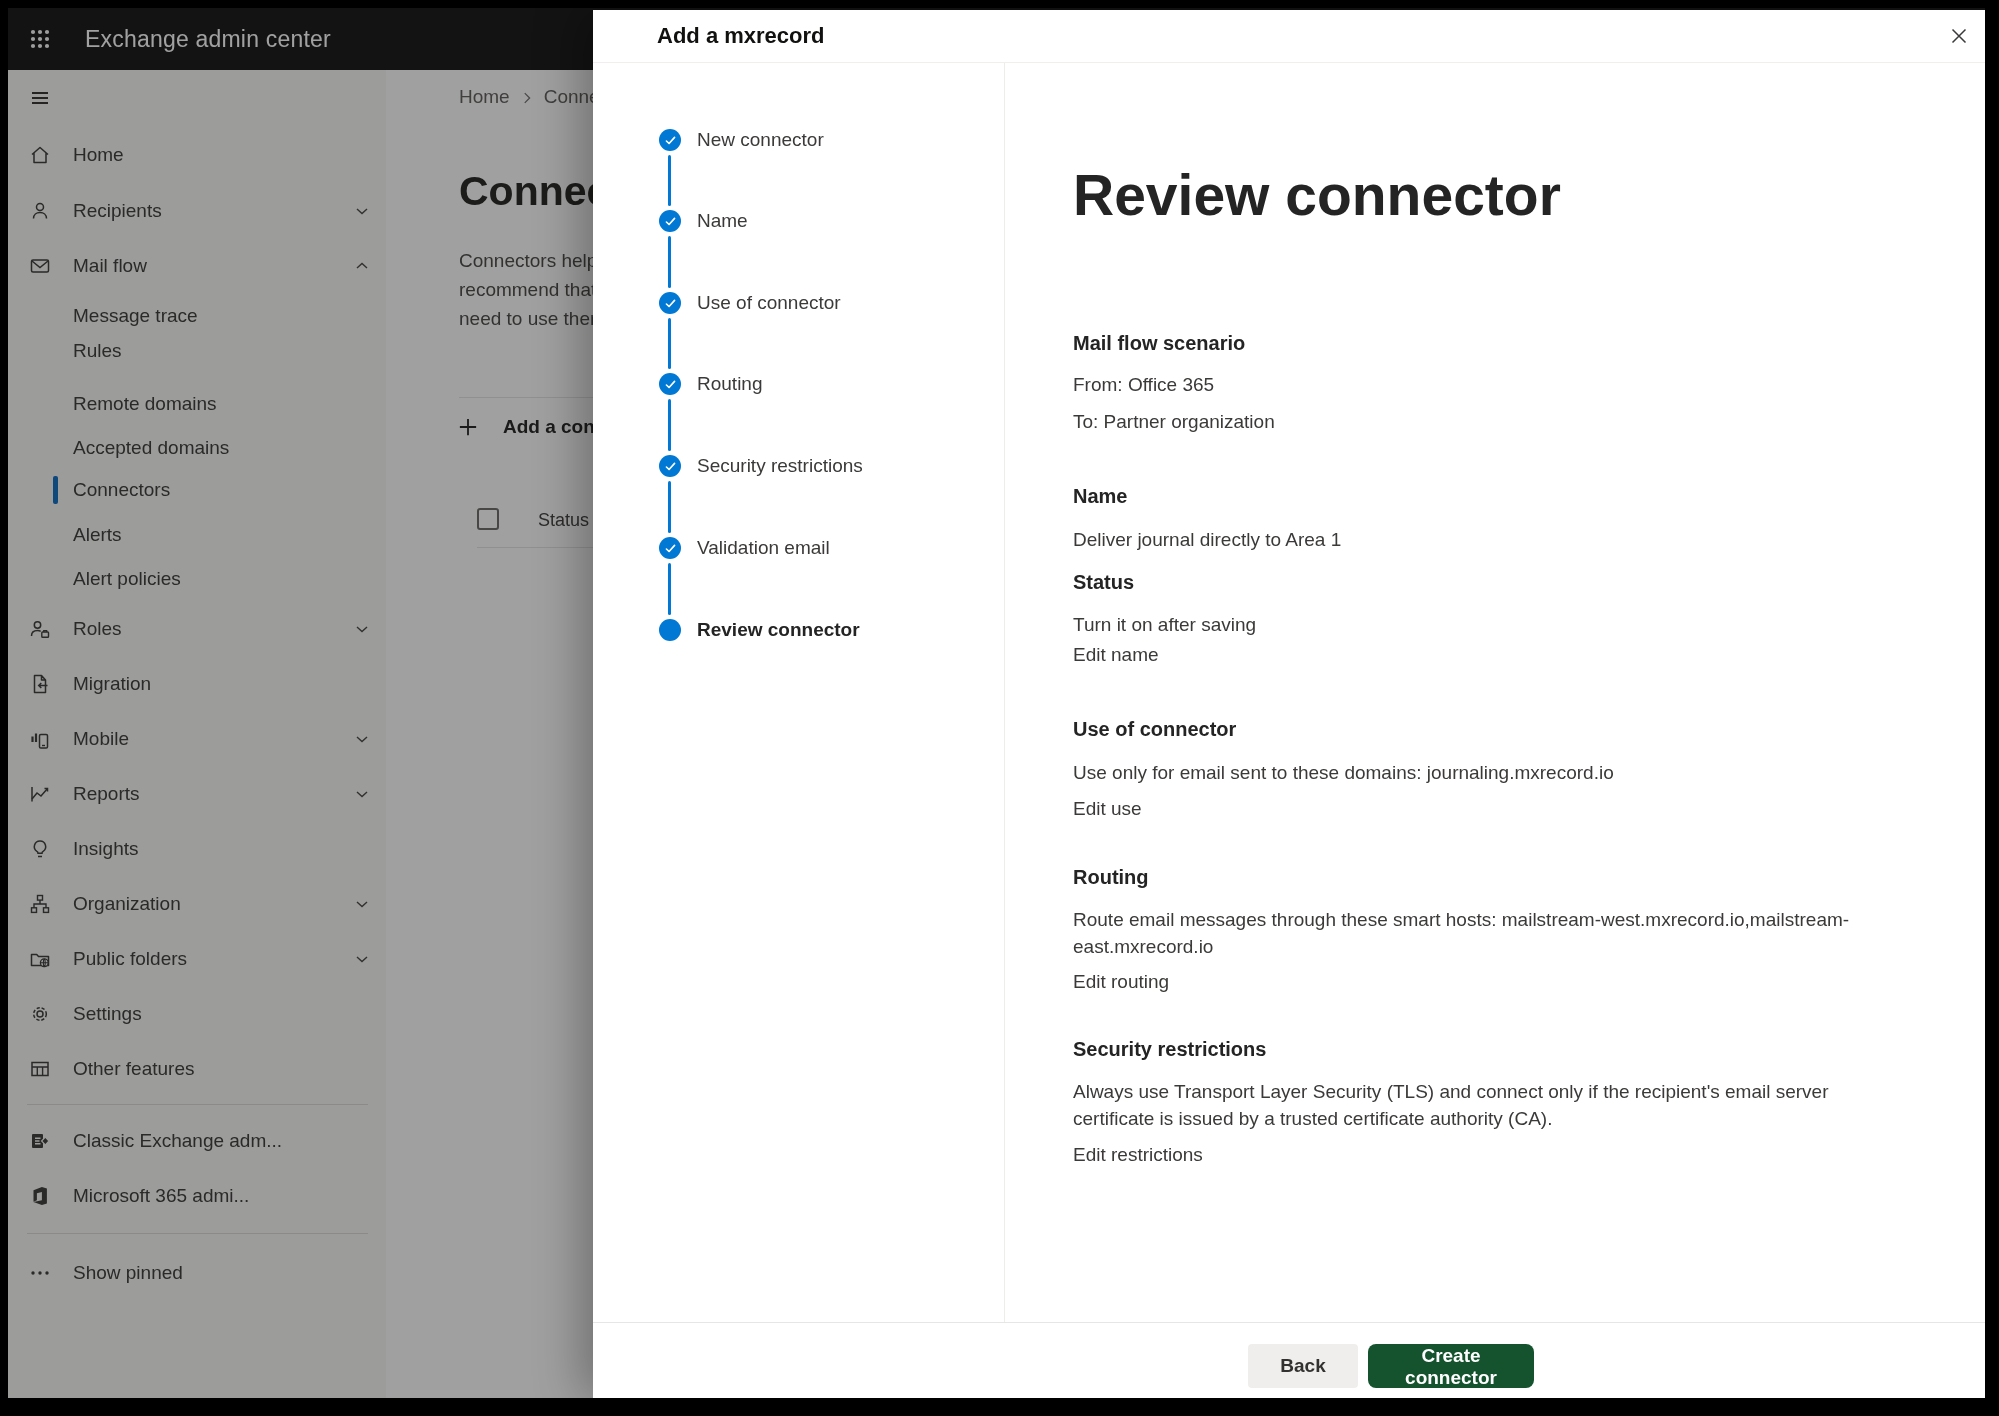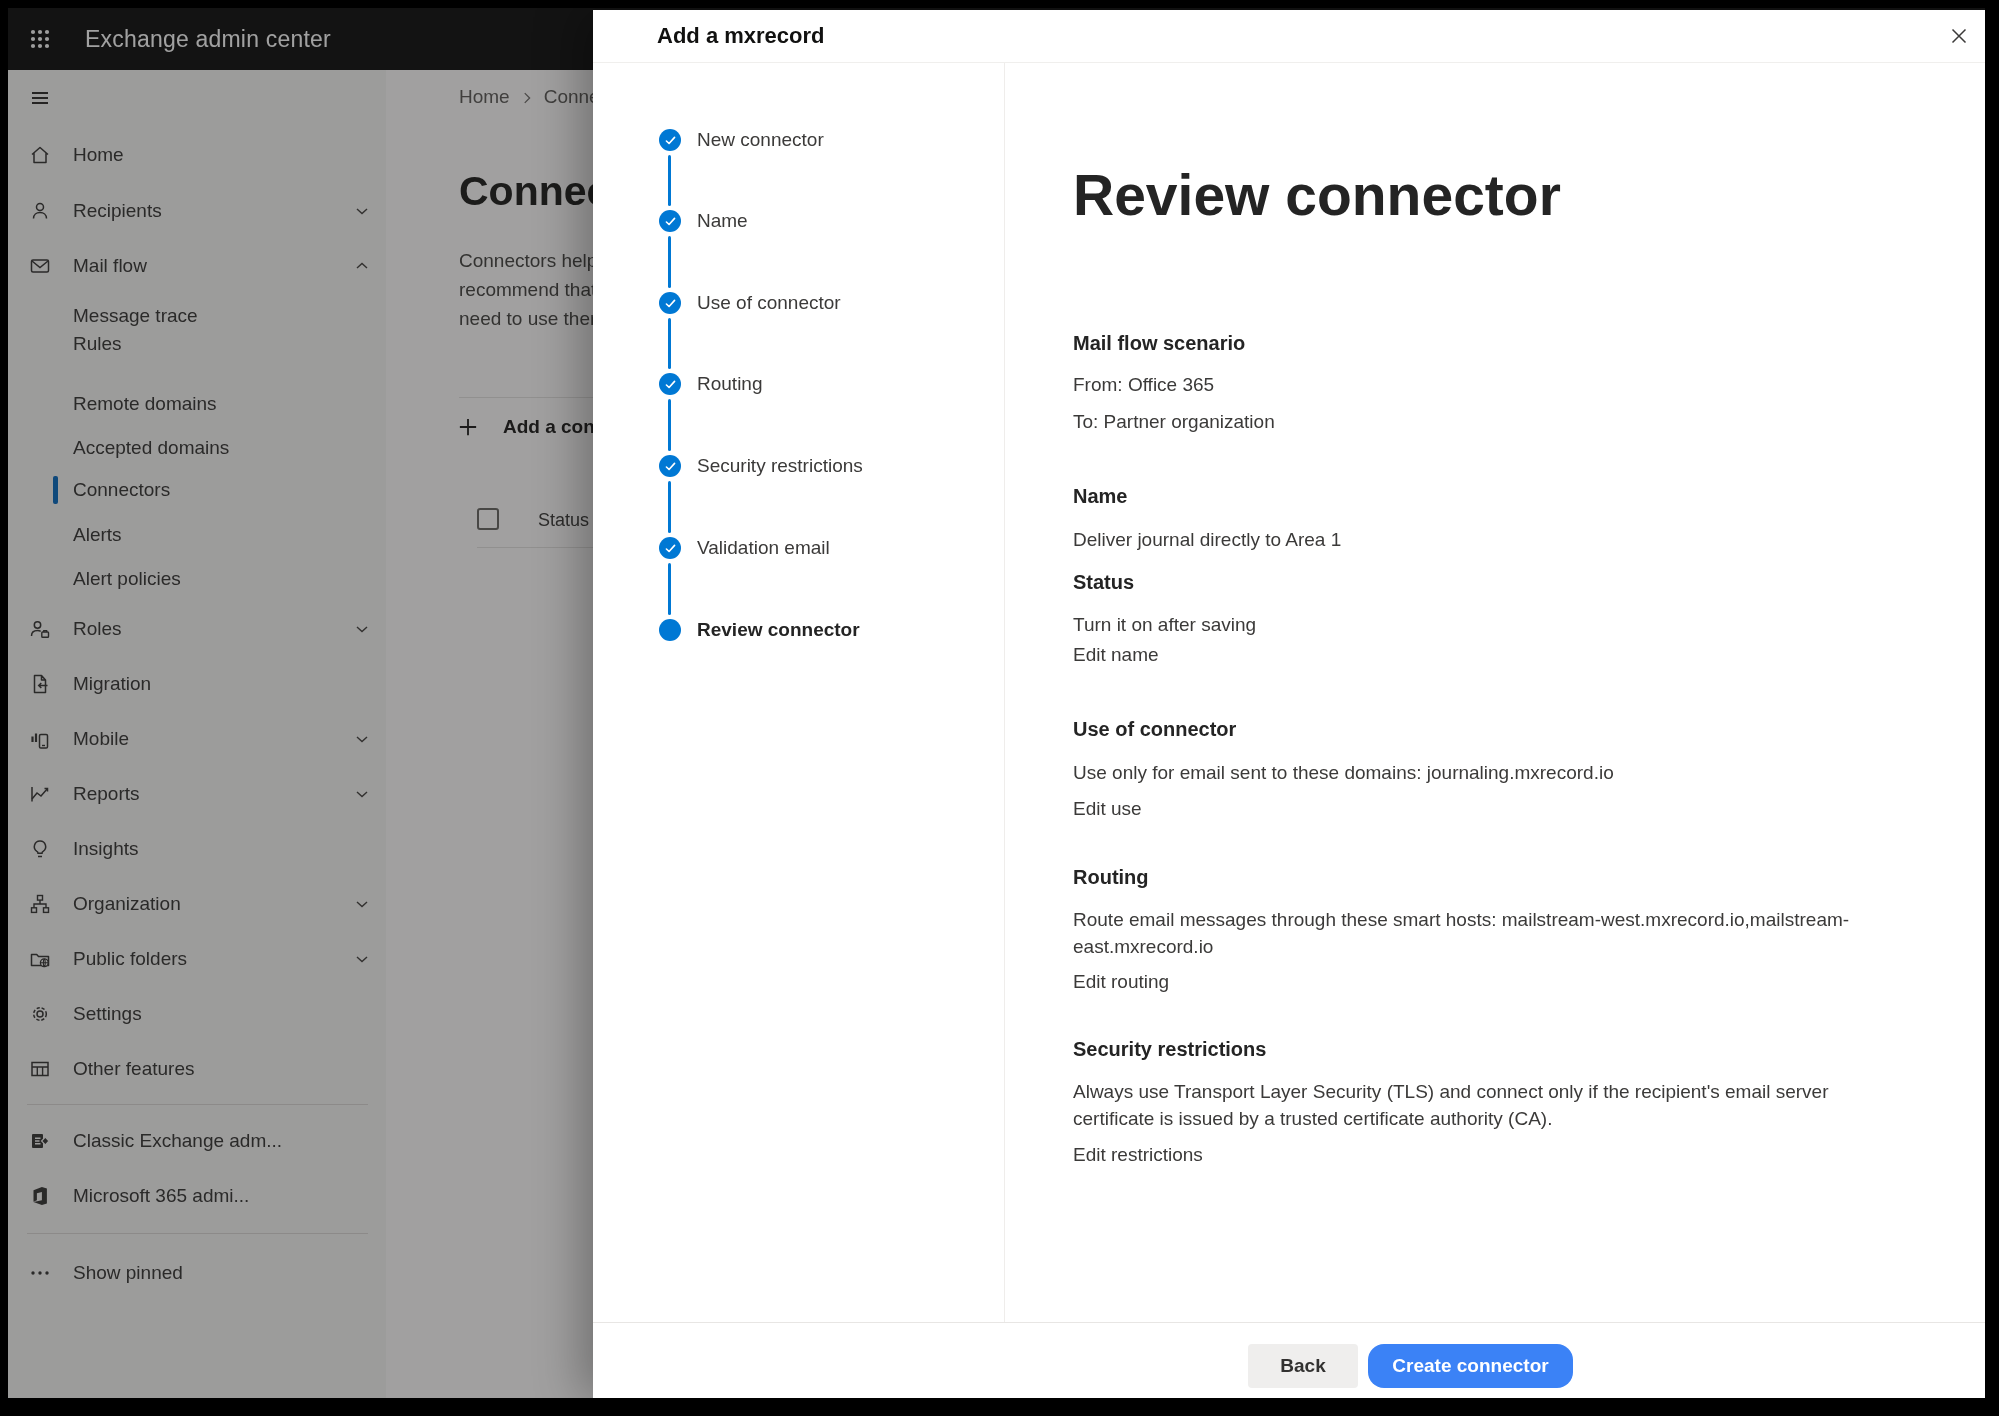--- a/index.html
+++ b/index.html
@@ -59,21 +59,21 @@
   
   .rv-title{position:absolute;left:480px;top:150px;width:860px;font-size:57px;line-height:70px;font-weight:700;color:#242424;}
   .rv-blk{position:absolute;left:480px;width:795px;}
   .rv-h{font-size:20px;line-height:27px;font-weight:700;color:#242424;}
   .rv-p{font-size:19px;line-height:27px;color:#3b3a39;}
   .rv-link{font-size:19px;line-height:27px;color:#3b3a39;cursor:pointer;display:inline-block;}
 
   
   .dlg-footer{position:absolute;left:0;top:1312px;width:100%;height:76px;background:#fff;border-top:1px solid #e8e6e4;}
   .btn-back{position:absolute;left:655px;top:21px;width:110px;height:44px;background:#efeeed;border:none;border-radius:4px;font-family:inherit;font-size:19px;font-weight:700;color:#323130;cursor:pointer;}
-  .btn-create{position:absolute;left:775px;top:21px;width:205px;height:44px;background:#3b82f6;border:none;border-radius:16px;font-family:inherit;font-size:19px;font-weight:700;color:#ffffff;cursor:pointer;}
+  .btn-create{position:absolute;left:775px;top:21px;width:166px;height:44px;background:#14532d;border:none;border-radius:8px;font-family:inherit;font-size:19px;font-weight:700;color:#ffffff;cursor:pointer;}
 
   svg{display:block;}
 </style>
 </head>
 <body>
 
 <svg width="0" height="0" style="position:absolute">
   <defs>
     <symbol id="i-waffle" viewBox="0 0 24 24">
         <g fill="currentColor">
@@ -230,21 +230,21 @@
       <span class="nv-label">Mail flow</span>
       <span class="nv-chev">
             <svg width="20" height="20">
               <use href="#i-chev-up"></use>
             </svg>
           </span>
     </div>
     <div class="nav-row sub" style="top:224px">
           <span class="nv-label">Message trace</span>
         </div>
-    <div class="nav-row sub" style="top:252px">
+    <div class="nav-row sub" style="top:259px">
           <span class="nv-label">Rules</span>
         </div>
     <div class="nav-row sub" style="top:312px">
           <span class="nv-label">Remote domains</span>
         </div>
     <div class="nav-row sub" style="top:356px">
           <span class="nv-label">Accepted domains</span>
         </div>
     <div class="nav-row sub selected" style="top:398px">
           <span class="nv-label">Connectors</span>

